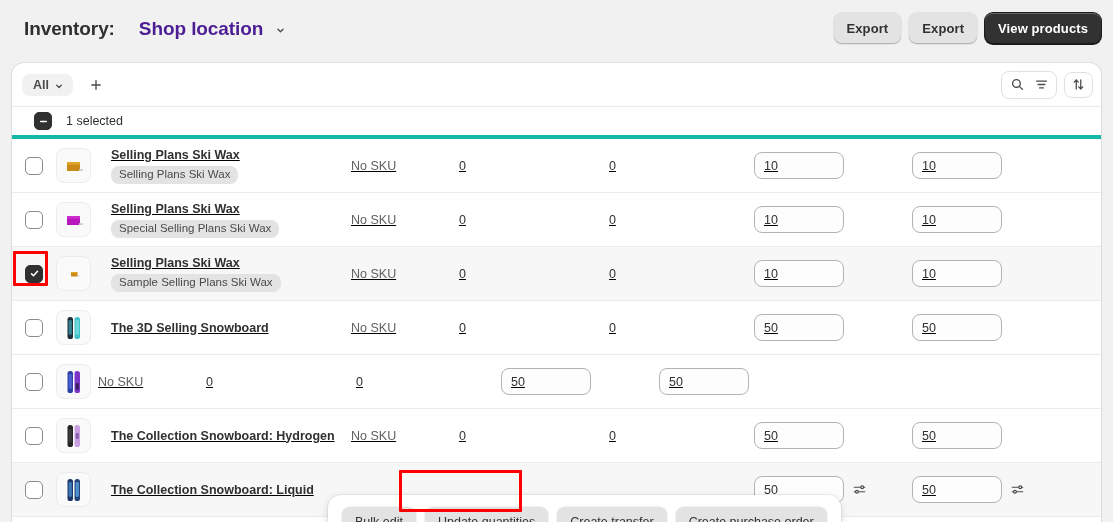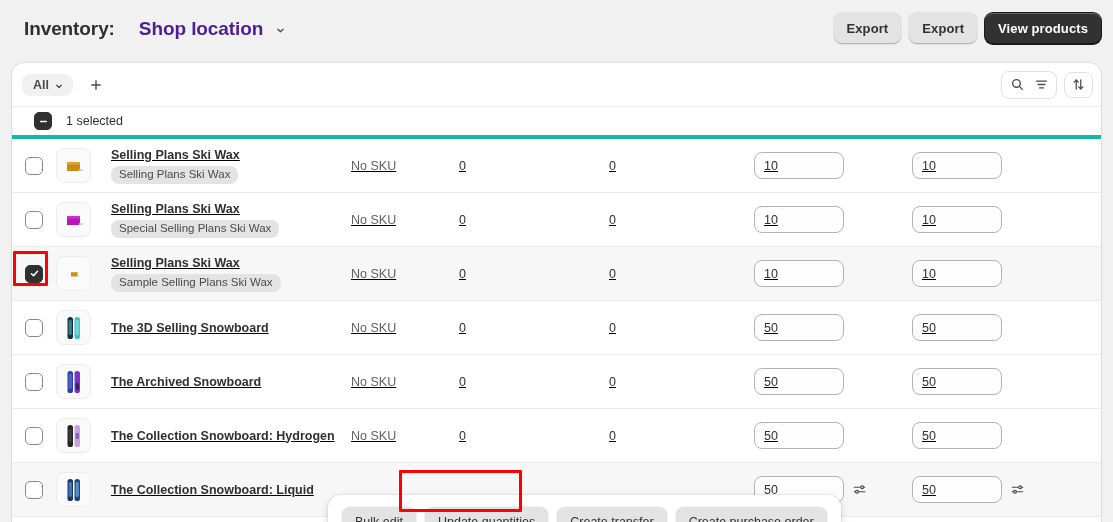--- a/index.html
+++ b/index.html
@@ -385,23 +385,20 @@
         <div class="c-thumb">
           <div class="thumb">
             <svg width="30" height="30" viewBox="0 0 30 30">
                 <rect x="8.5" y="4" width="5.5" height="22" rx="2.6" fill="#2b3fa0"></rect>
                 <rect x="9.6" y="7" width="3.3" height="15" rx="1.4" fill="#4a5fd0"></rect>
                 <rect x="15.5" y="4" width="5.5" height="22" rx="2.6" fill="#7a34c9"></rect>
                 <rect x="16.6" y="16" width="3.3" height="7" rx="1.4" fill="#3a2060"></rect>
               </svg>
           </div>
         </div>
-        <div class="c-title">
-          <div class="p-name">The Archived Snowboard</div>
-        </div>
         <div class="c-sku">No SKU</div>
         <div class="c-num1">0</div>
         <div class="c-num2">0</div>
         <div class="c-input">
           <input class="qty" value="50" style="">
         </div>
         <div class="c-input2">
           <input class="qty" value="50" style="">
         </div>
       </div>

